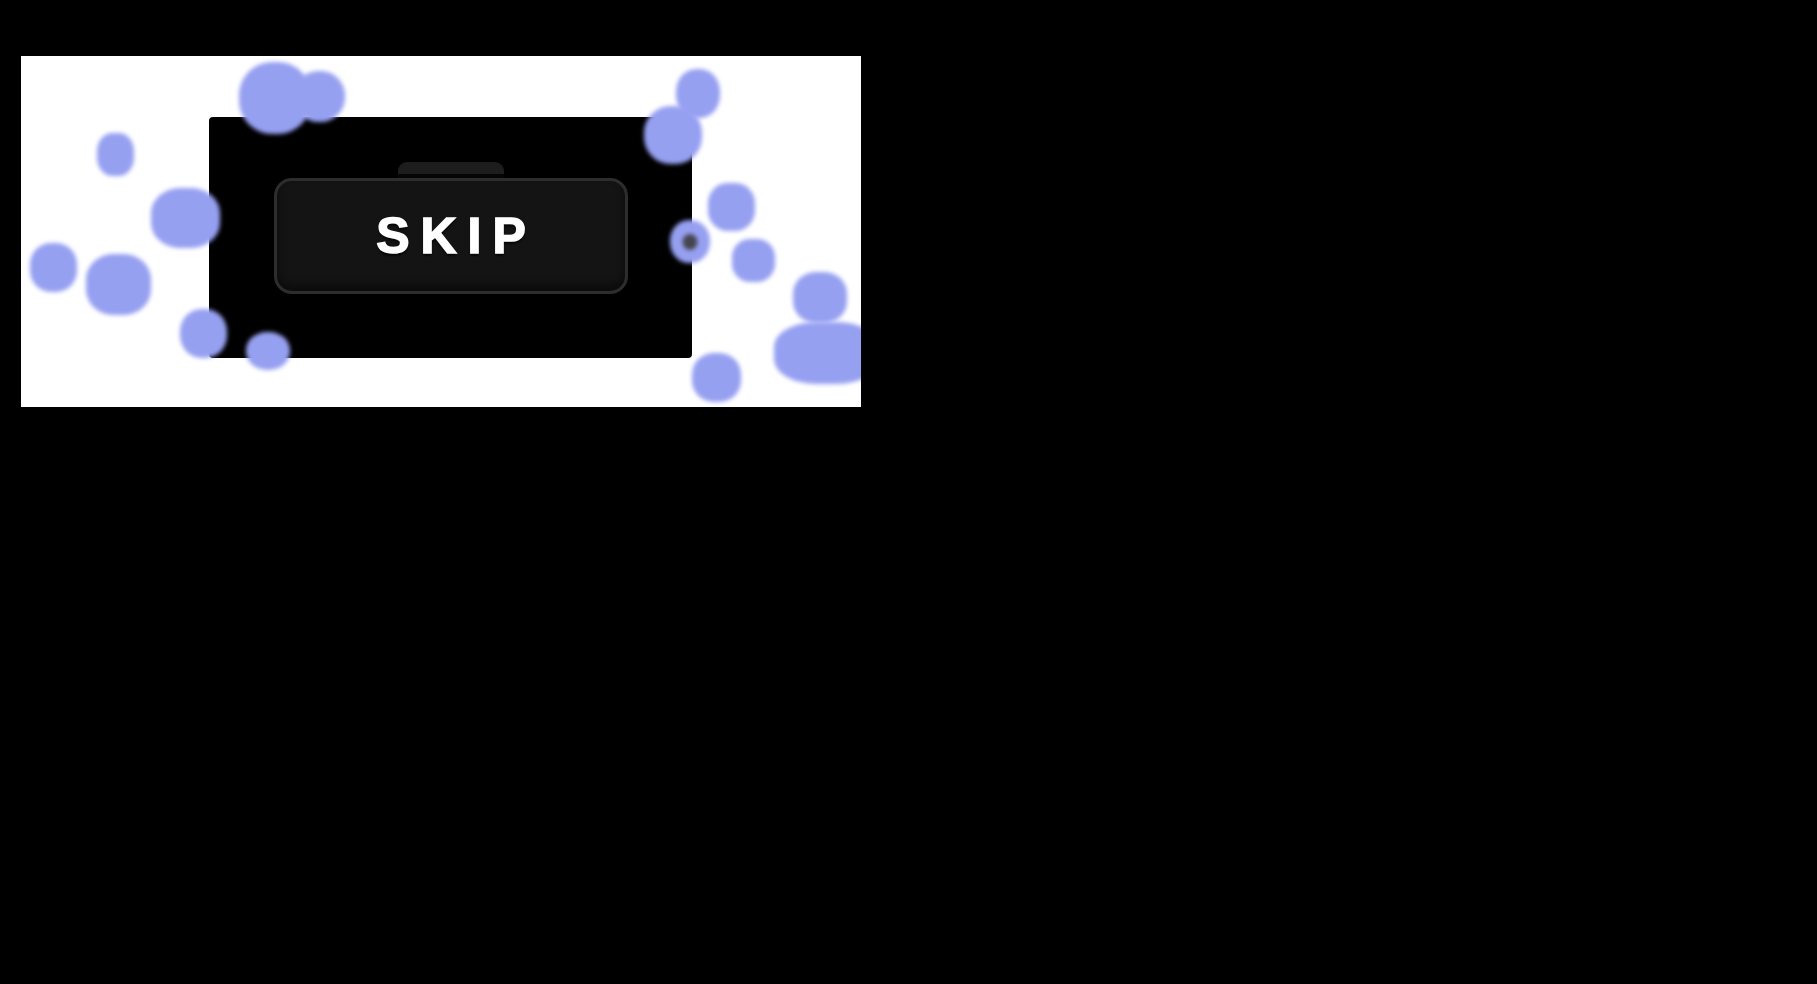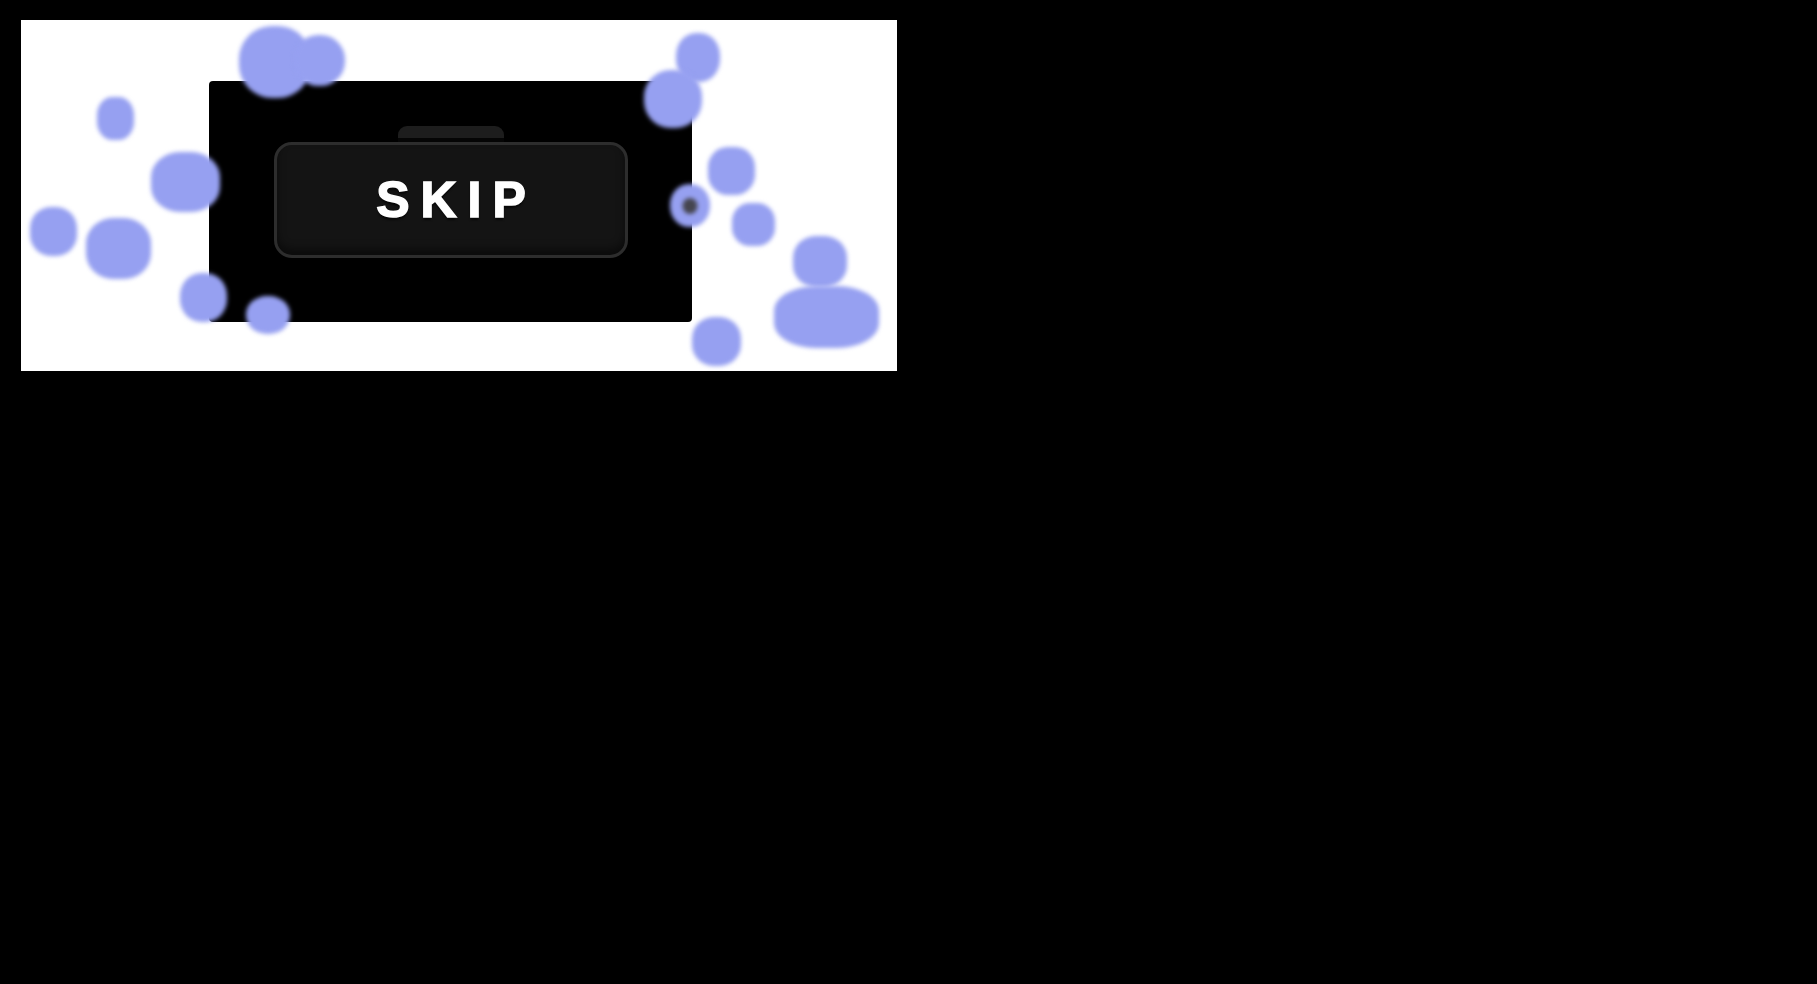--- a/index.html
+++ b/index.html
@@ -12,26 +12,25 @@
     position: relative;
     width: 1817px;
     height: 984px;
     background: #000000;
     overflow: hidden;
   }
   
   .screen {
     position: absolute;
     left: 21px;
-    top: 20px;
+    top: 56px;
     width: 840px;
     height: 351px;
     background: #ffffff;
     overflow: hidden;
-    padding-left: 36px;
   }
   
   .panel {
     position: absolute;
     left: 188px;
     top: 61px;
     width: 483px;
     height: 241px;
     background: #000000;
     border-radius: 4px;

